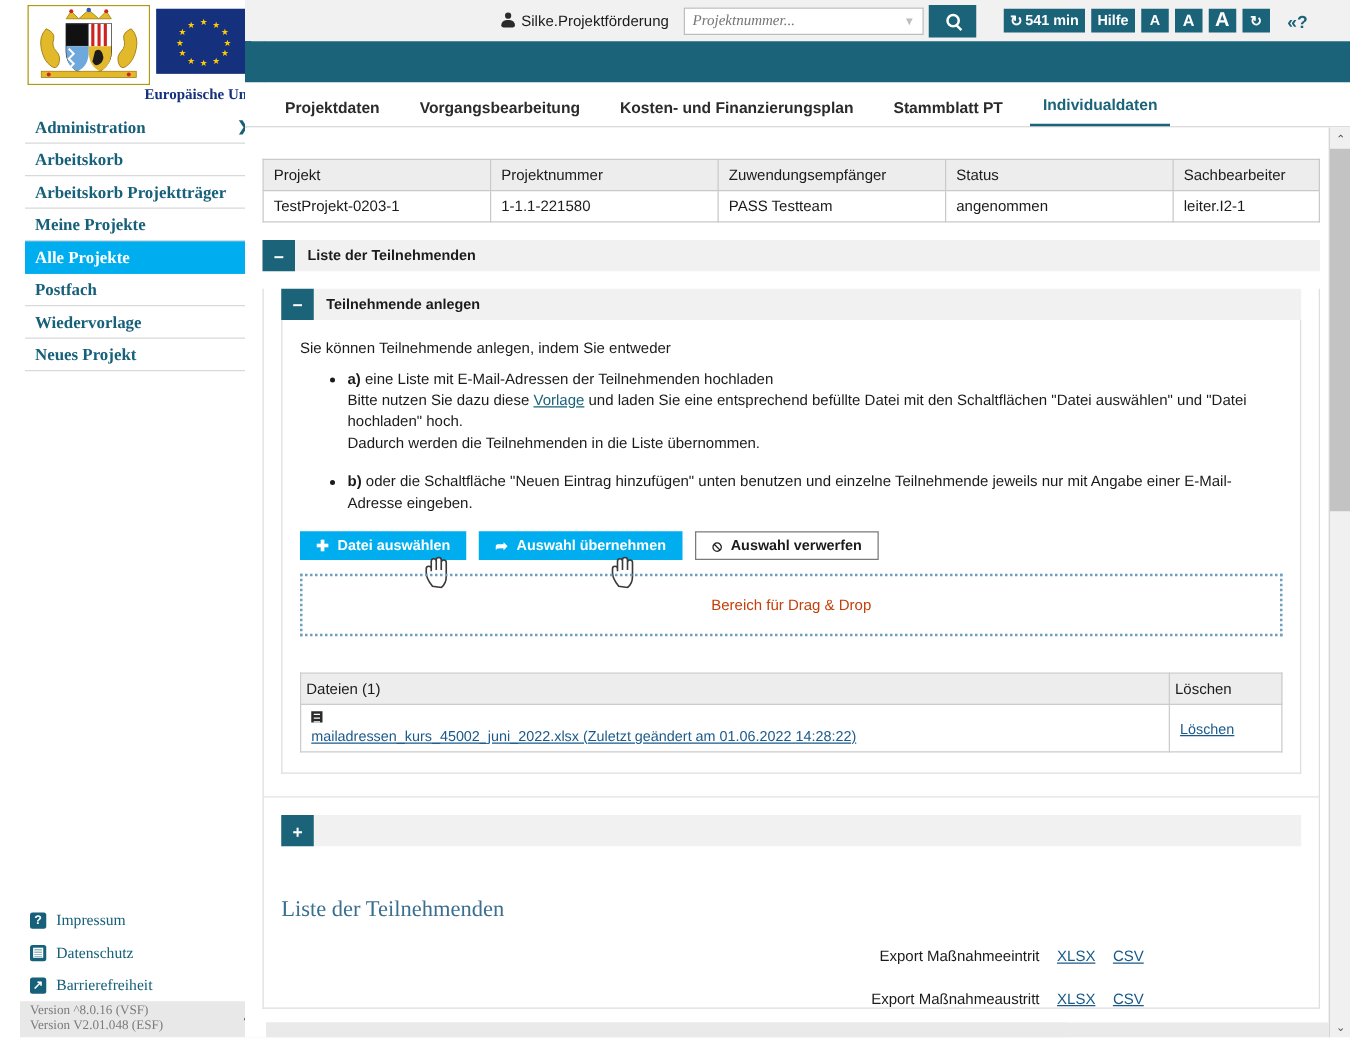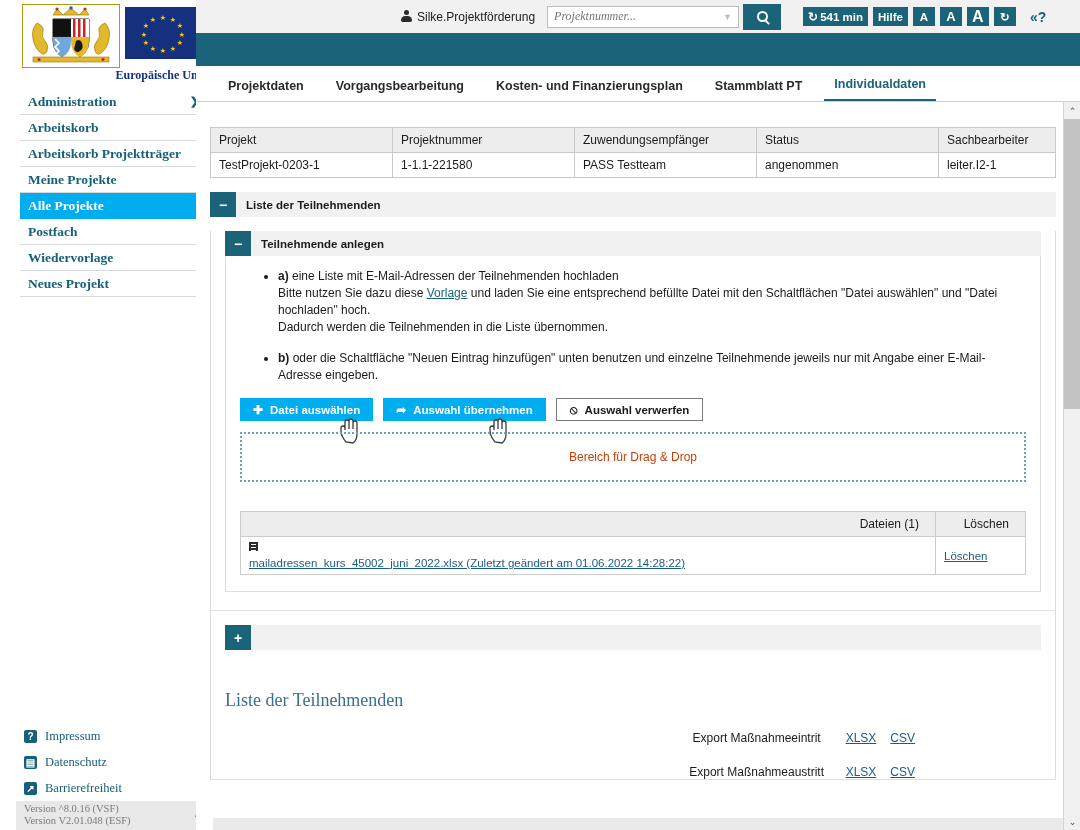--- a/index.html
+++ b/index.html
@@ -215,22 +215,22 @@
     position: relative;
   }
   #dragdrop span { font-size: 12px; color: #c2410c; }
 
   
   #files-table {
     margin-top: 29px; width: 100%;
     border-collapse: collapse; font-size: 12px;
   }
   #files-table th {
-    text-align: right; font-weight: normal; background: #ededed;
-    border: 1px solid #cccccc; padding: 5px 16px; height: 24px; color: #1b1b1b;
+    text-align: left; font-weight: normal; background: #ededed;
+    border: 1px solid #cccccc; padding: 5px 4px; height: 24px; color: #1b1b1b;
   }
   #files-table td {
     border: 1px solid #cccccc; padding: 5px 8px; height: 26px; background: #ffffff;
   }
   .file-cell { display: flex; gap: 6px; flex-direction: column; }
   .doc-icon {
     width: 9px; height: 12px; background: #2b2b2b; position: relative; flex: 0 0 9px;
   }
   .doc-icon::after { content:''; position:absolute; left:2px; top:2px; width:5px; height:1px; background:#fff; box-shadow: 0 3px 0 #fff, 0 6px 0 #fff; }
   a.file-link { color: #1a5a8a; text-decoration: underline; font-size: 11.5px; cursor: pointer; }
@@ -243,21 +243,21 @@
   #list-heading {
     font-family: "Liberation Serif", serif;
     font-size: 18px; color: #3b6f8f; margin: 40px 0 0 14px;
   }
 
   .export-row {
     display: flex; align-items: center; justify-content: flex-end;
     gap: 14px; margin-top: 20px; padding-right: 140px;
     font-size: 12px; color: #1b1b1b;
   }
-  .export-row .lbl { min-width: 150px; text-align: center; }
+  .export-row .lbl { min-width: 150px; text-align: right; }
   .export-row a { color: #1a5a8a; text-decoration: underline; font-size: 12px; cursor: pointer; }
 
   
   #vscroll {
     position: absolute; right: 0; top: 102px; width: 17px; height: 728px;
     background: #f0f0f0; border-left: 1px solid #d4d4d4;
   }
   .sb-arrow {
     width: 17px; height: 17px; display: flex; align-items: center; justify-content: center;
     color: #4a4a4a; font-size: 9px; cursor: pointer;
@@ -464,20 +464,21 @@
         </div>
         <div class="panel-body">
 
           <div class="inner-panel">
             <div class="panel-head">
               <div class="panel-toggle">−</div>
               <div class="panel-title">Teilnehmende anlegen</div>
             </div>
             <div class="inner-body">
 
+              <div class="para">Sie können Teilnehmende anlegen, indem Sie entweder</div>
 
               <ul class="opts">
                 <li>
                   <b>a)</b><span> eine Liste mit E-Mail-Adressen der Teilnehmenden hochladen</span><br>
                   <span>Bitte nutzen Sie dazu diese </span><a class="inline-link">Vorlage</a><span> und laden Sie eine entsprechend befüllte Datei mit den Schaltflächen "Datei auswählen" und "Datei hochladen" hoch.</span><br>
                   <span>Dadurch werden die Teilnehmenden in die Liste übernommen.</span>
                 </li>
                 <li>
                   <b>b)</b><span> oder die Schaltfläche "Neuen Eintrag hinzufügen" unten benutzen und einzelne Teilnehmende jeweils nur mit Angabe einer E-Mail-Adresse eingeben.</span>
                 </li>

